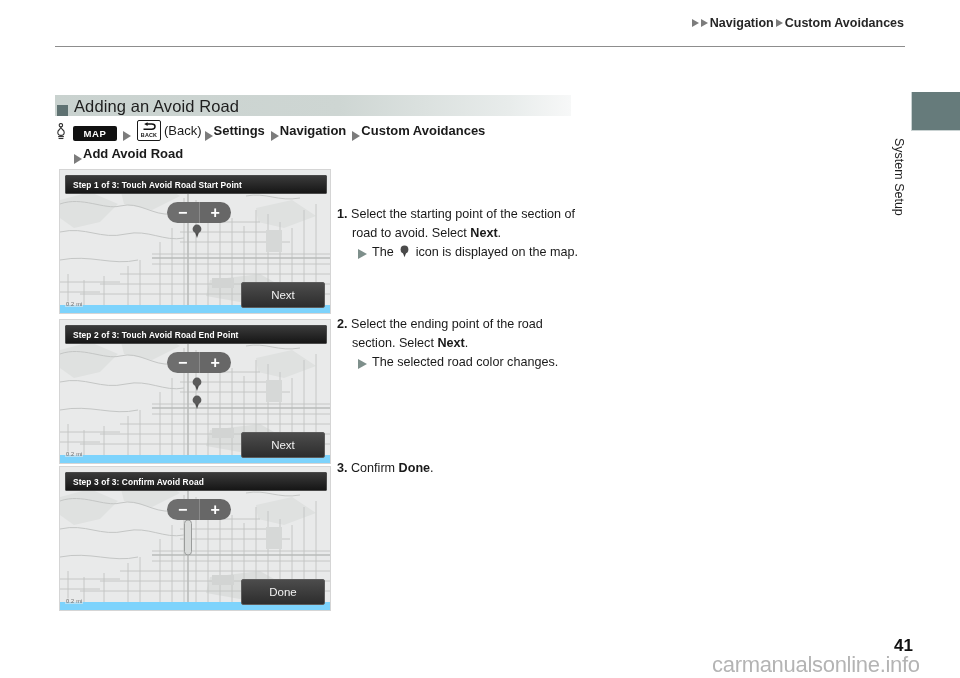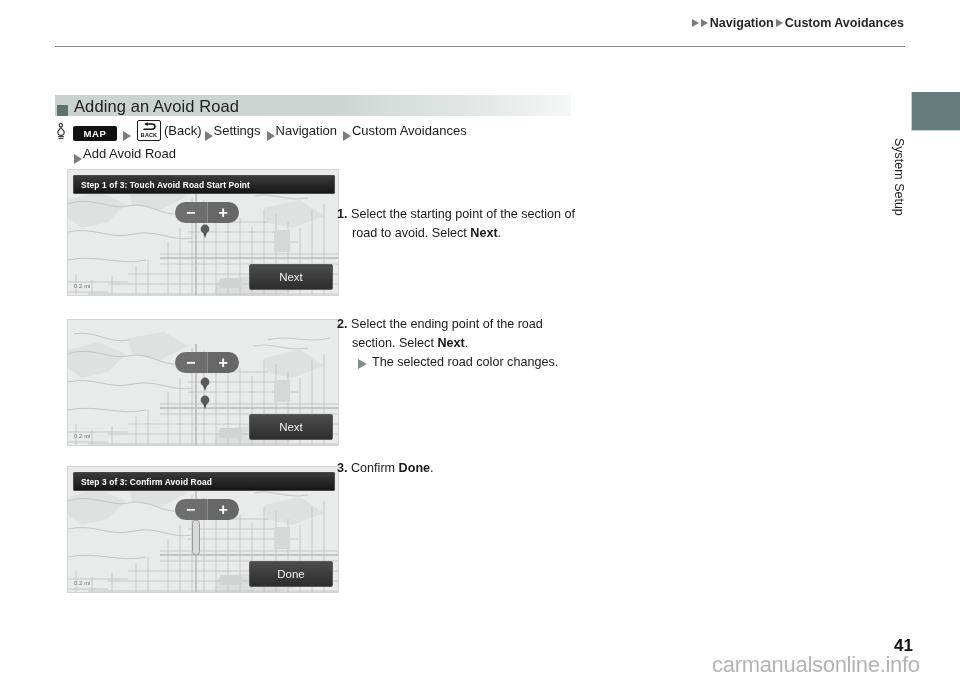--- a/index.html
+++ b/index.html
@@ -69,25 +69,25 @@
     position:relative;width:22px;height:19px;border:1.4px solid #1a1a1a;
     border-radius:2px;background:#fff;flex:none;display:flex;
     flex-direction:column;align-items:center;justify-content:flex-end;
   }
   .btn-back .arc{position:absolute;top:1px;left:3px;width:16px;height:9px;}
   .btn-back .bk{
     font-size:5.4px;font-weight:bold;line-height:5.4px;letter-spacing:.2px;
     margin-bottom:1.4px;color:#111;
   }
   .paren{margin:0 2px 0 3px;font-size:13px;color:#1a1a1a;}
-  .np-b{font-weight:normal;}
+  .np-b{font-weight:bold;}
   .sp{display:inline-block;width:5px;}
 
   
-  .shot{position:absolute;left:68px;width:270px;height:125px;background:#7dd3fc;
+  .shot{position:absolute;left:60px;width:270px;height:143px;background:#7dd3fc;
     box-shadow:0 0 0 1px #d5d5d5;overflow:hidden;}
   #shot1{top:170px;}
   #shot2{top:320px;}
   #shot3{top:467px;text-align:center;}
   .shot-bar{
     position:absolute;left:5px;top:5px;width:260px;height:17px;
     background:linear-gradient(to bottom,#3a3a3a,#161616);
     border:1px solid #4a4a4a;border-radius:1px;
     display:flex;align-items:center;
   }
@@ -328,20 +328,23 @@
         <path d="M68 96 V135"></path>
           <path d="M80 90 V135"></path>
       </g>
       <g stroke="#b9bbba" stroke-width="1.6" fill="none">
         <path d="M128 24 V135"></path>
         <path d="M92 88 H270"></path>
       </g>
       <rect x="152" y="108" width="22" height="10" fill="#d2d4d3"></rect>
       <rect x="206" y="60" width="16" height="22" fill="#d6d8d7"></rect>
     </svg>
+    <div class="shot-bar">
+      <span>Step 2 of 3: Touch Avoid Road End Point</span>
+    </div>
     <div class="zoomgrp">
       <div class="zbtn minus">−</div>
       <div class="zbtn plus">+</div>
     </div>
     <svg class="pin" style="left:131px;top:57px;" viewBox="0 0 12 15">
       <path d="M6 14 L3.4 6.5 h5.2 z" fill="#4a4a4a"></path>
       <circle cx="6" cy="5" r="4.4" fill="#5a5a5a"></circle>
     </svg>
     <svg class="pin" style="left:131px;top:75px;" viewBox="0 0 12 15">
       <path d="M6 14 L3.4 6.5 h5.2 z" fill="#4a4a4a"></path>
@@ -416,20 +419,27 @@
     <div class="scale">0.2 mi</div>
   </div>
 
   <div class="steps">
 
     <div class="step" id="step1">
       <div class="step-line">
         <span class="step-num">1.</span>
         <span>Select the starting point of the section of road to avoid. Select </span><span class="bold">Next</span><span>.</span>
       </div>
+      <div class="sub">
+        <span class="tri"></span>
+        <span class="sub-txt"><span>The </span><svg class="inline-pin" viewBox="0 0 11 13">
+              <path d="M5.5 12.2 L3.3 6.2 h4.4 z" fill="#3d3d3d"></path>
+              <circle cx="5.5" cy="4.4" r="3.9" fill="#4b4b4b"></circle>
+            </svg><span> icon is displayed on the map.</span></span>
+      </div>
     </div>
 
     <div class="step" id="step2">
       <div class="step-line">
         <span class="step-num">2.</span>
         <span>Select the ending point of the road section. Select </span><span class="bold">Next</span><span>.</span>
       </div>
       <div class="sub">
         <span class="tri"></span>
         <span class="sub-txt">The selected road color changes.</span>

